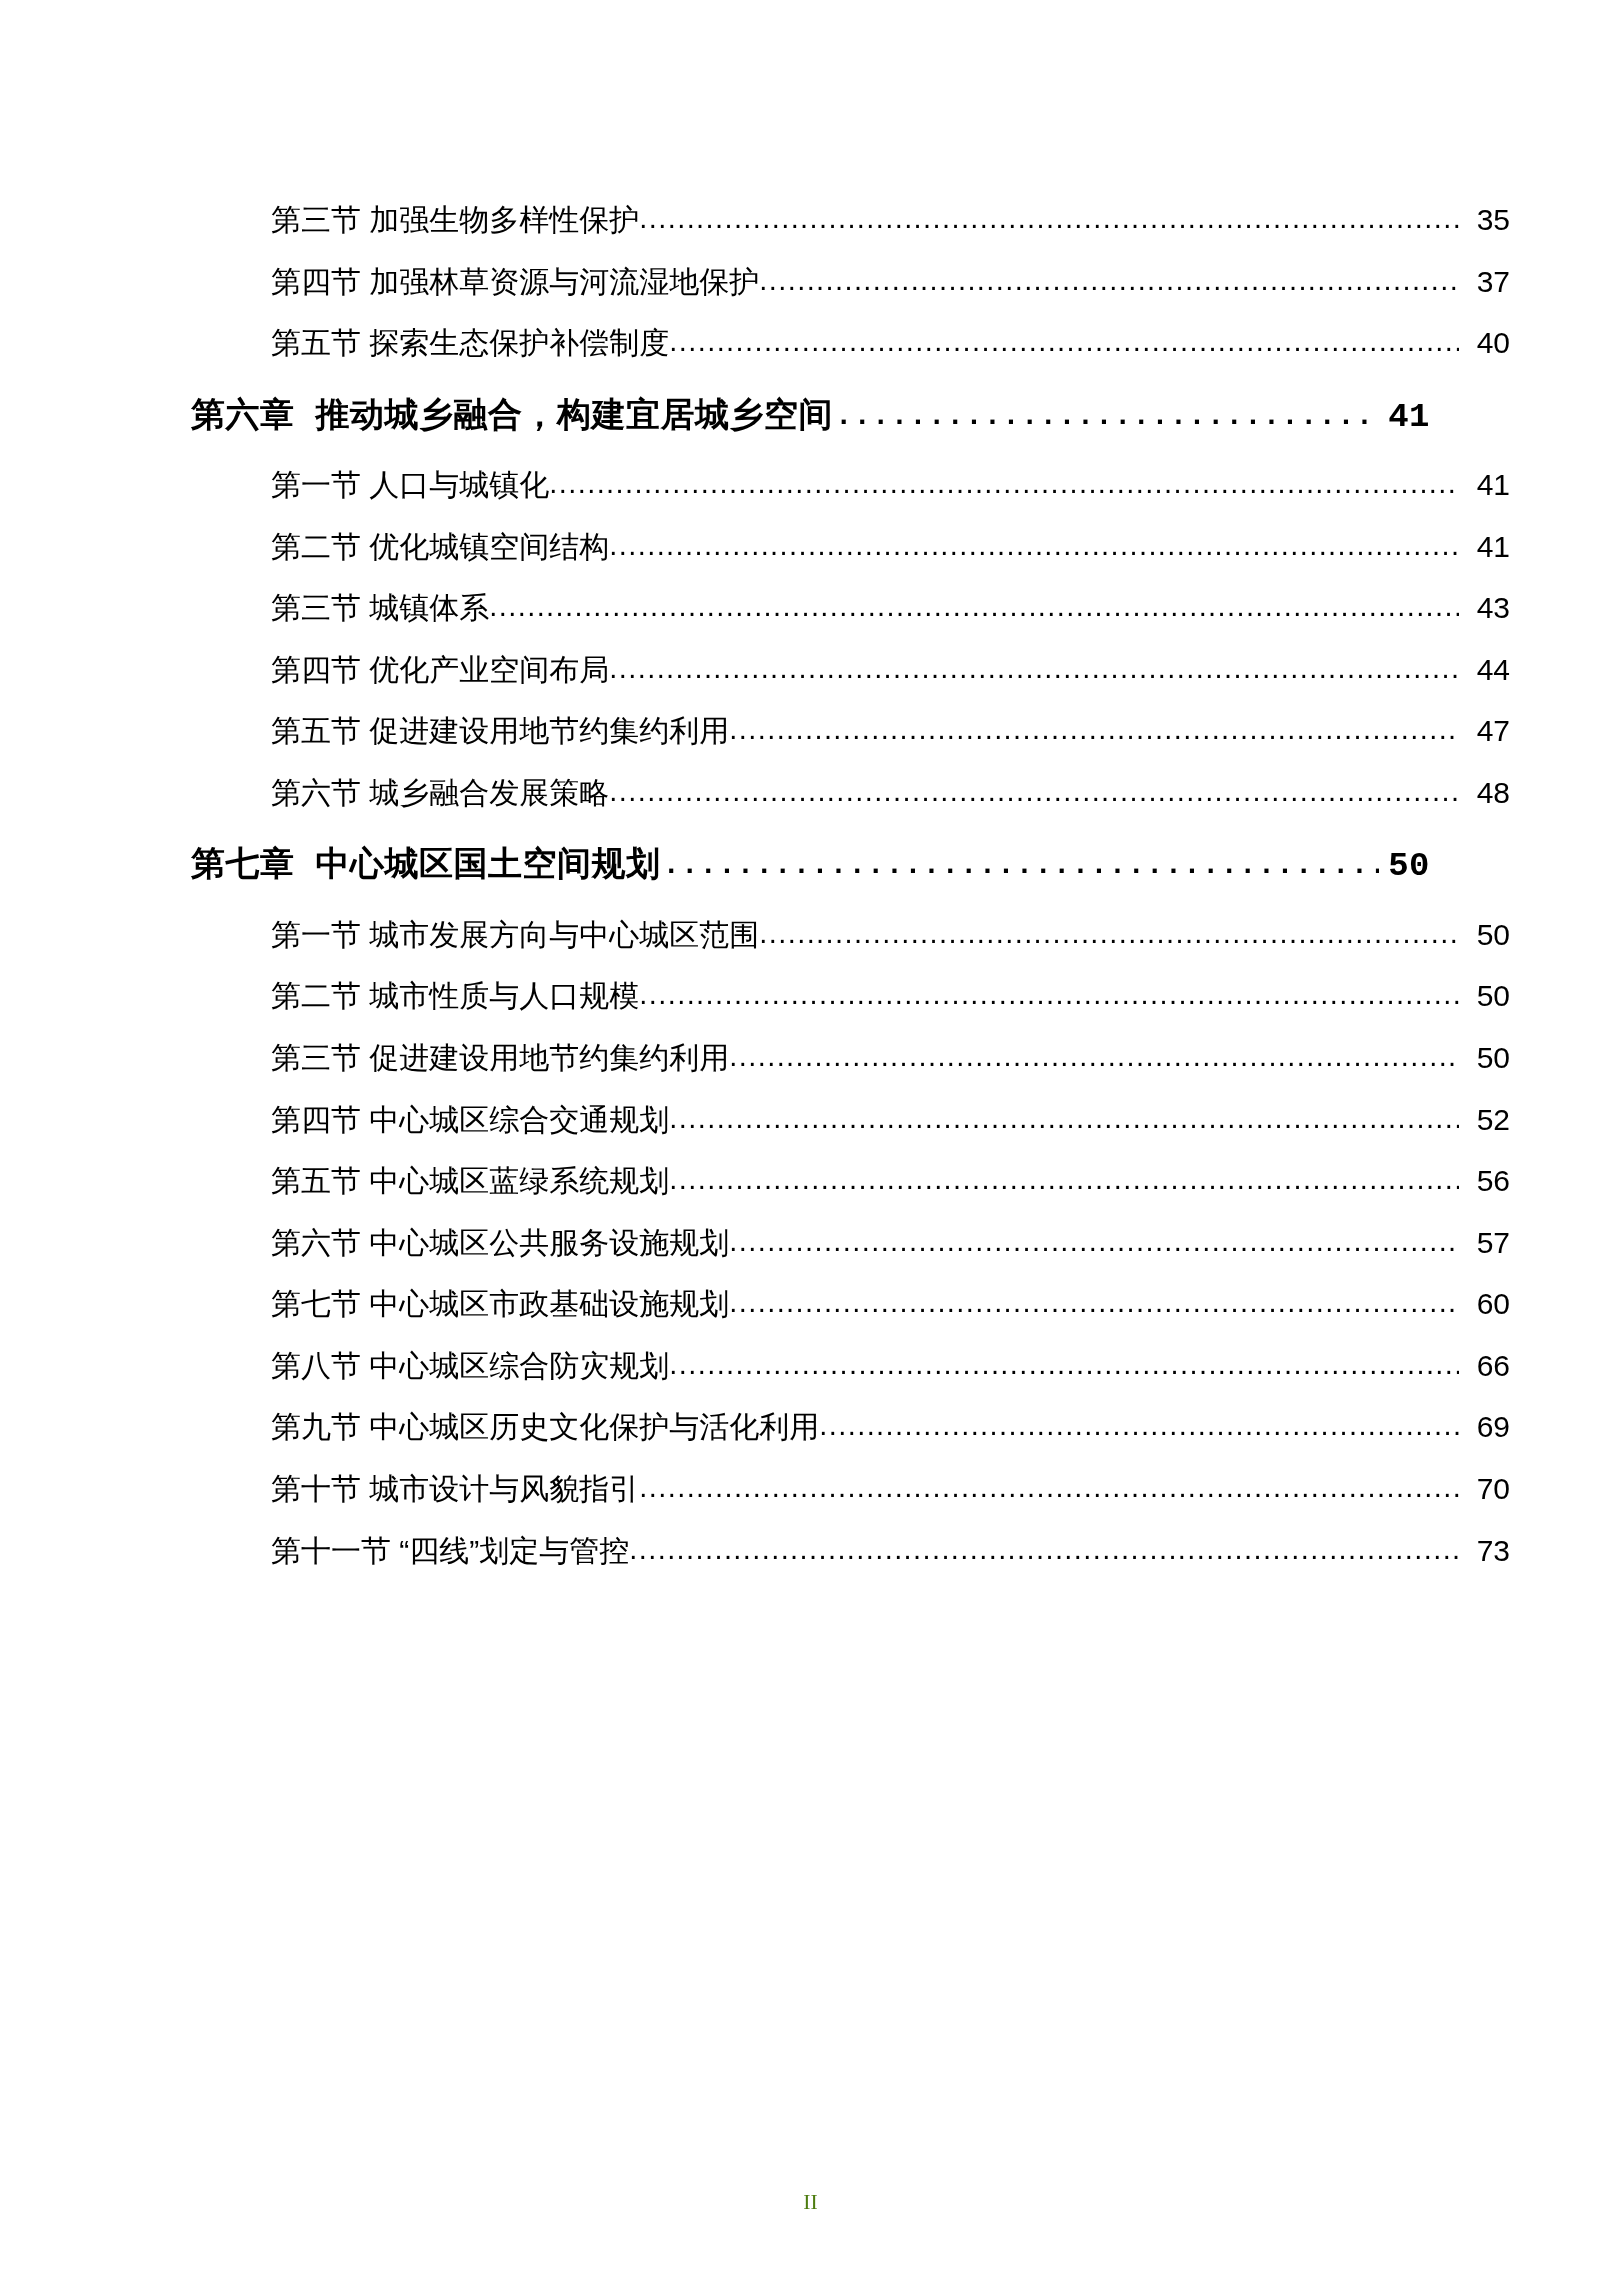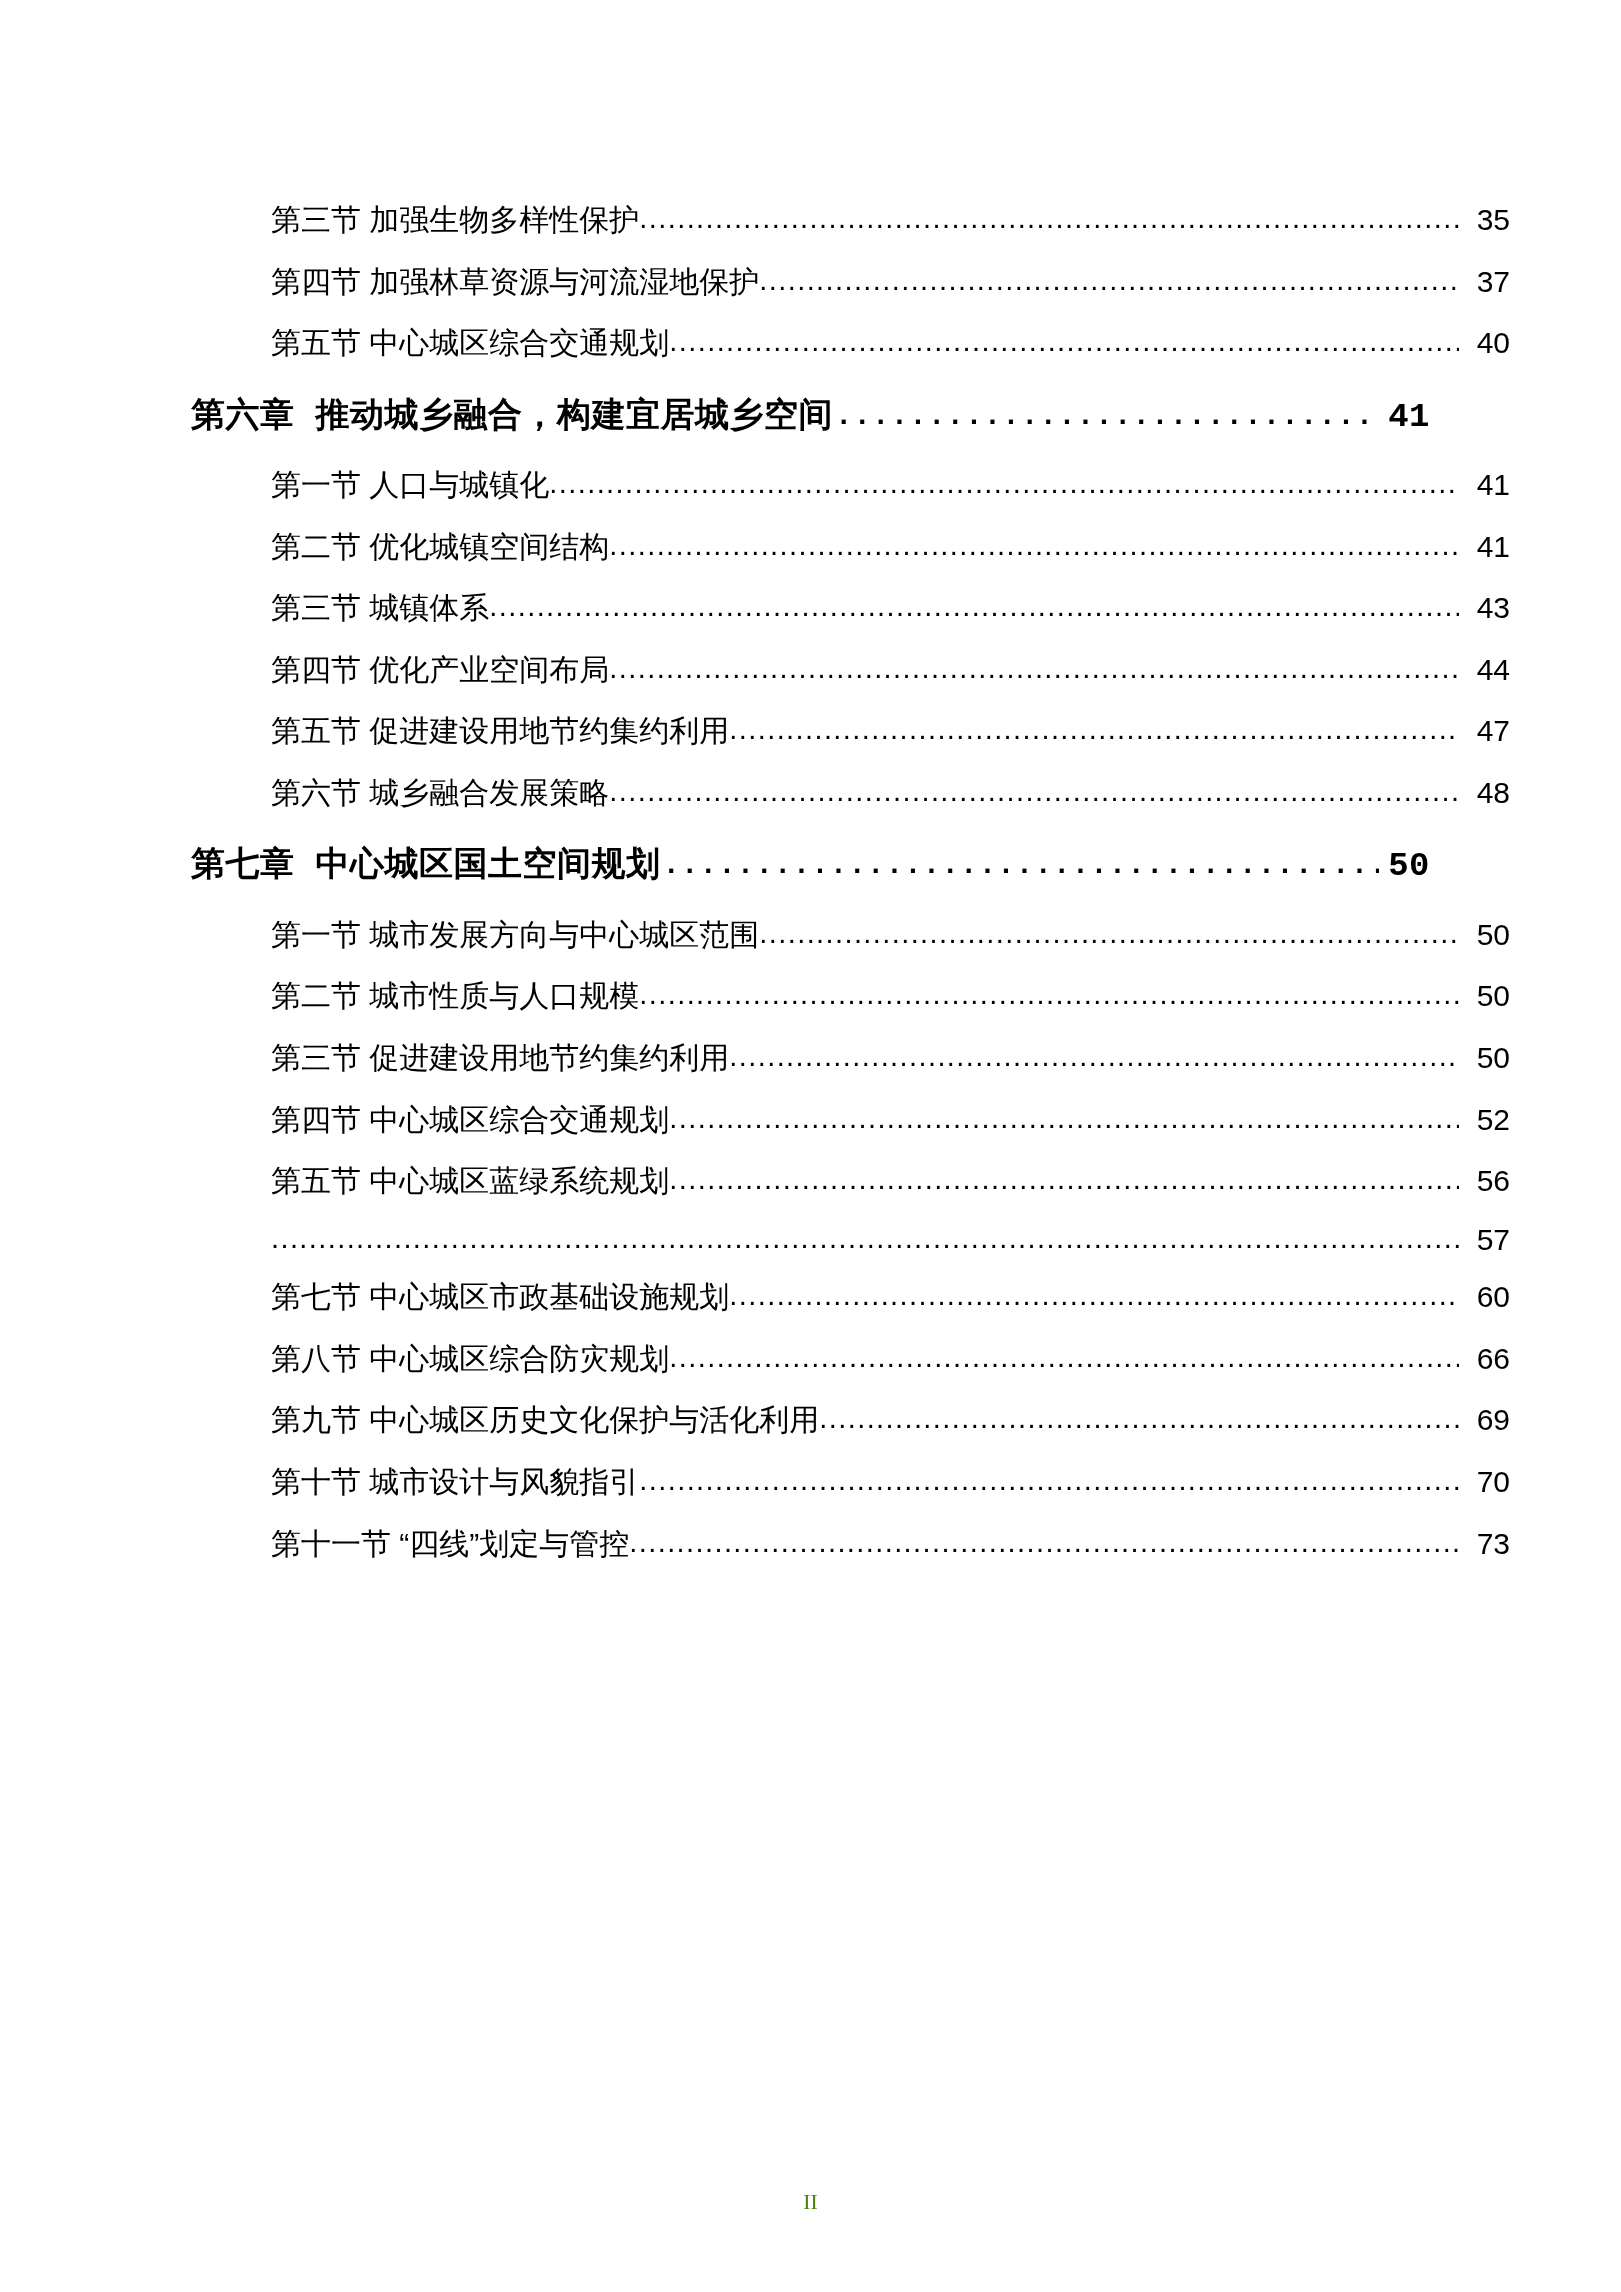--- a/index.html
+++ b/index.html
@@ -98,21 +98,21 @@
         <span class="label">第三节  加强生物多样性保护</span>
         <span class="dots"></span>
         <span class="pageno">35</span>
       </div>
       <div class="toc-entry lvl-section">
         <span class="label">第四节  加强林草资源与河流湿地保护</span>
         <span class="dots"></span>
         <span class="pageno">37</span>
       </div>
       <div class="toc-entry lvl-section">
-        <span class="label">第五节  中心城区综合交通规划</span>
+        <span class="label">第五节  探索生态保护补偿制度</span>
         <span class="dots"></span>
         <span class="pageno">40</span>
       </div>
       <div class="toc-entry lvl-chapter">
         <span class="label">第六章  推动城乡融合，构建宜居城乡空间</span>
         <span class="dots"></span>
         <span class="pageno">41</span>
       </div>
       <div class="toc-entry lvl-section">
         <span class="label">第一节  人口与城镇化</span>
@@ -168,20 +168,21 @@
         <span class="label">第四节  中心城区综合交通规划</span>
         <span class="dots"></span>
         <span class="pageno">52</span>
       </div>
       <div class="toc-entry lvl-section">
         <span class="label">第五节  中心城区蓝绿系统规划</span>
         <span class="dots"></span>
         <span class="pageno">56</span>
       </div>
       <div class="toc-entry lvl-section">
+        <span class="label">第六节  中心城区公共服务设施规划</span>
         <span class="dots"></span>
         <span class="pageno">57</span>
       </div>
       <div class="toc-entry lvl-section">
         <span class="label">第七节  中心城区市政基础设施规划</span>
         <span class="dots"></span>
         <span class="pageno">60</span>
       </div>
       <div class="toc-entry lvl-section">
         <span class="label">第八节  中心城区综合防灾规划</span>

